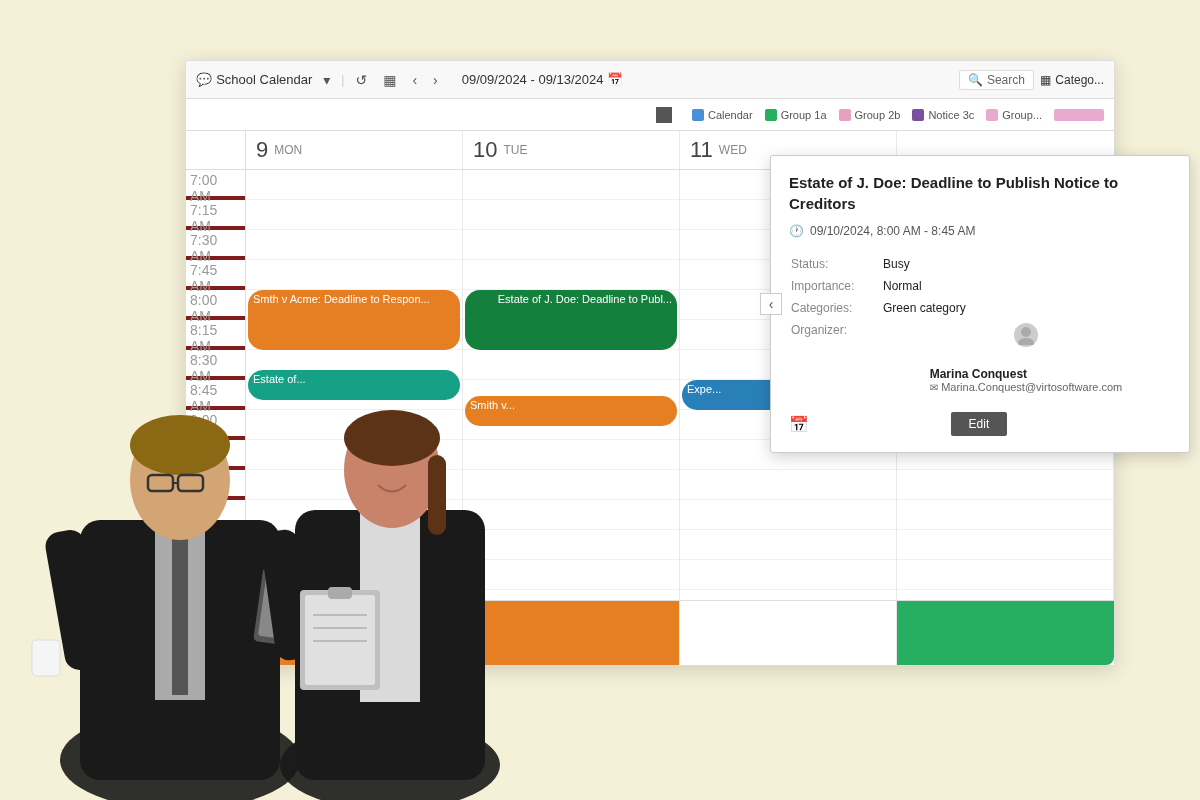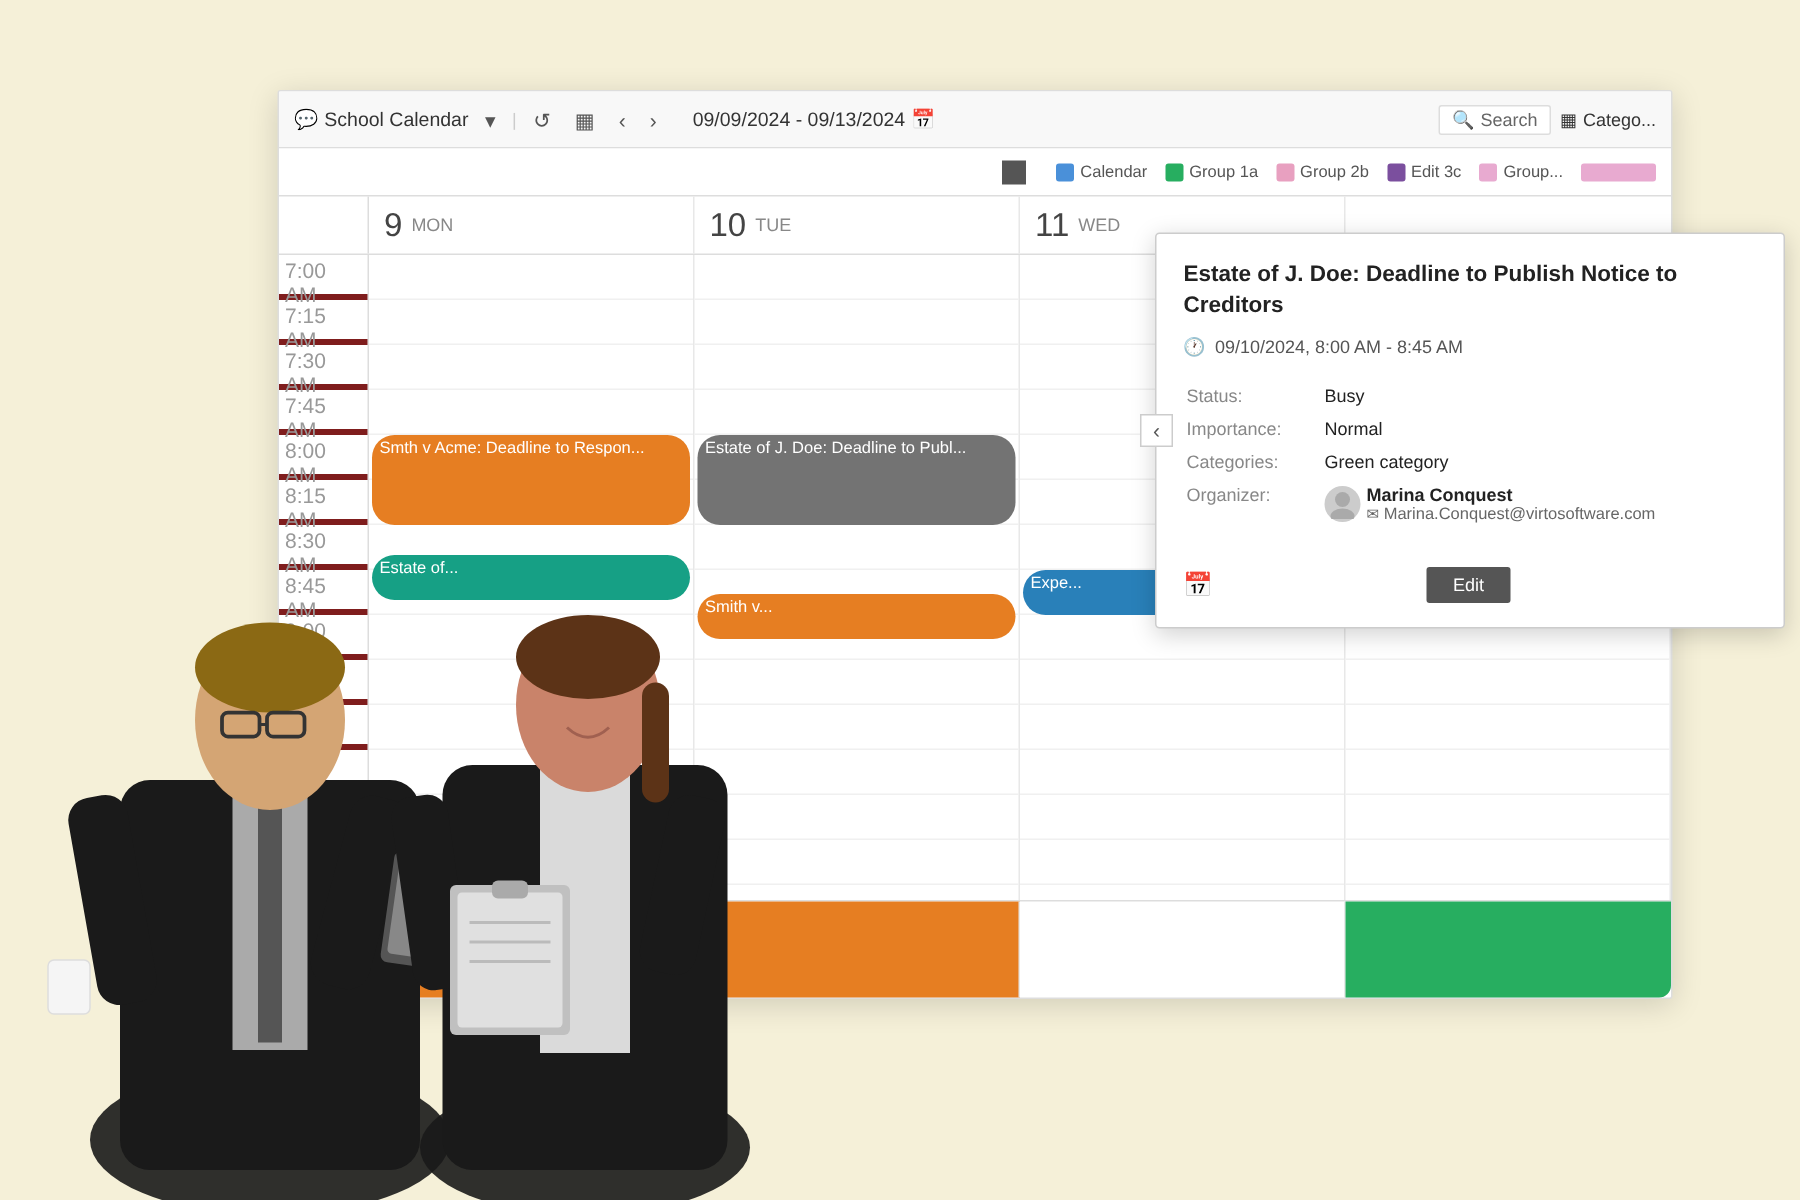--- a/index.html
+++ b/index.html
@@ -175,21 +175,21 @@
       right: 2px;
       border-radius: 15px;
       padding: 3px 5px;
       font-size: 11px;
       color: #fff;
       overflow: hidden;
       cursor: pointer;
       font-weight: 500;
     }
     .event-orange { background: #e67e22; }
-    .event-green { background: #737373; }
+    .event-green { background: #15803d; text-align: right; }
     .event-blue { background: #2980b9; }
     .event-teal { background: #16a085; }
 
     
     .event-detail {
       position: absolute;
       top: 155px;
       right: 10px;
       width: 420px;
       background: #fff;
@@ -211,37 +211,38 @@
       align-items: center;
       gap: 6px;
       font-size: 12px;
       color: #555;
       margin-bottom: 14px;
     }
     .event-detail-table {
       width: 100%;
       font-size: 12px;
       color: #444;
-      margin-bottom: 24px;
+      margin-bottom: 14px;
     }
     .event-detail-table tr td:first-child {
       color: #888;
       width: 90px;
       padding: 3px 0;
       vertical-align: top;
     }
     .event-detail-table tr td:last-child {
       color: #222;
       padding: 3px 0;
       font-weight: 500;
     }
     .organizer-row {
       display: flex;
       align-items: center;
-      gap: 4px;
+      gap: 20px;
+      flex-direction: column;
     }
     .organizer-avatar {
       width: 24px;
       height: 24px;
       border-radius: 50%;
       background: #ccc;
       display: flex;
       align-items: center;
       justify-content: center;
       font-size: 11px;
@@ -346,21 +347,21 @@
     <div class="legend-item">
       <div class="legend-dot" style="background:#27ae60;"></div>
       <span>Group 1a</span>
     </div>
     <div class="legend-item">
       <div class="legend-dot" style="background:#e8a0c0;"></div>
       <span>Group 2b</span>
     </div>
     <div class="legend-item">
       <div class="legend-dot" style="background:#7b4f9e;"></div>
-      <span>Edit 3c</span>
+      <span>Notice 3c</span>
     </div>
     <div class="legend-item">
       <div class="legend-dot" style="background:#e8aad0;"></div>
       <span>Group...</span>
     </div>
     <div style="width:50px;height:12px;background:#e8aad0;border-radius:2px;"></div>
   </div>
 
   <div class="day-headers">
     <div class="day-header-empty"></div>

